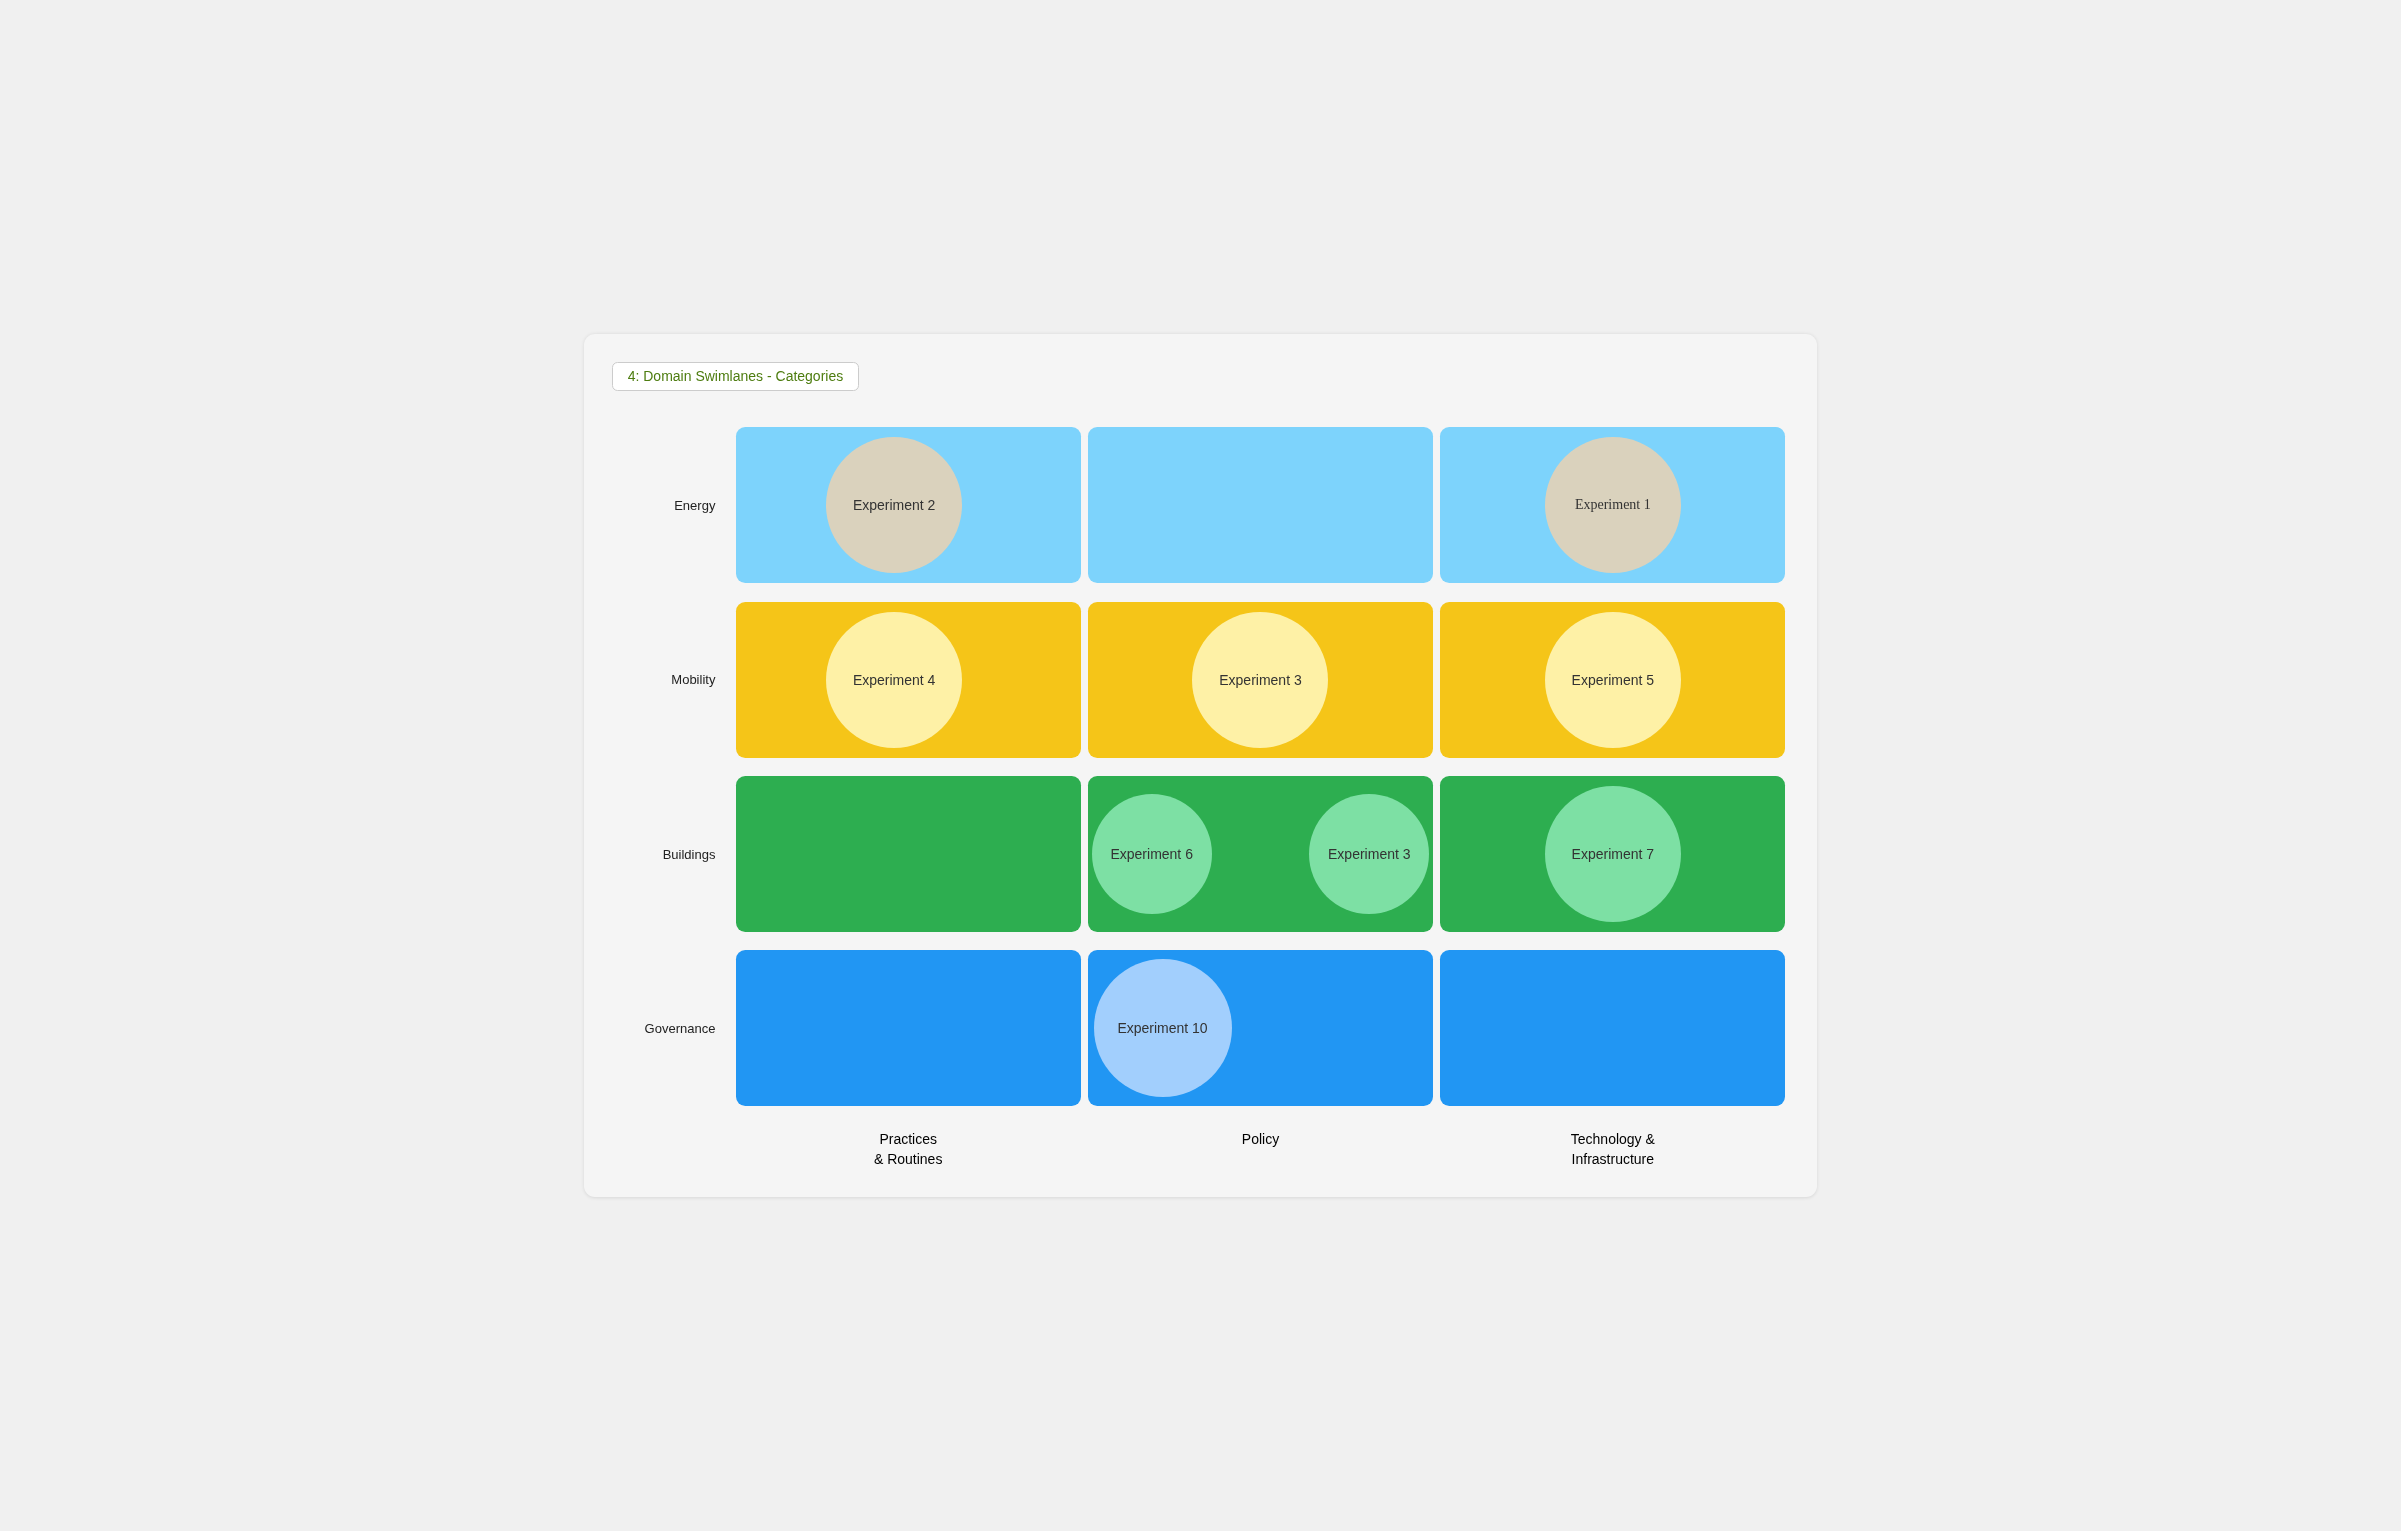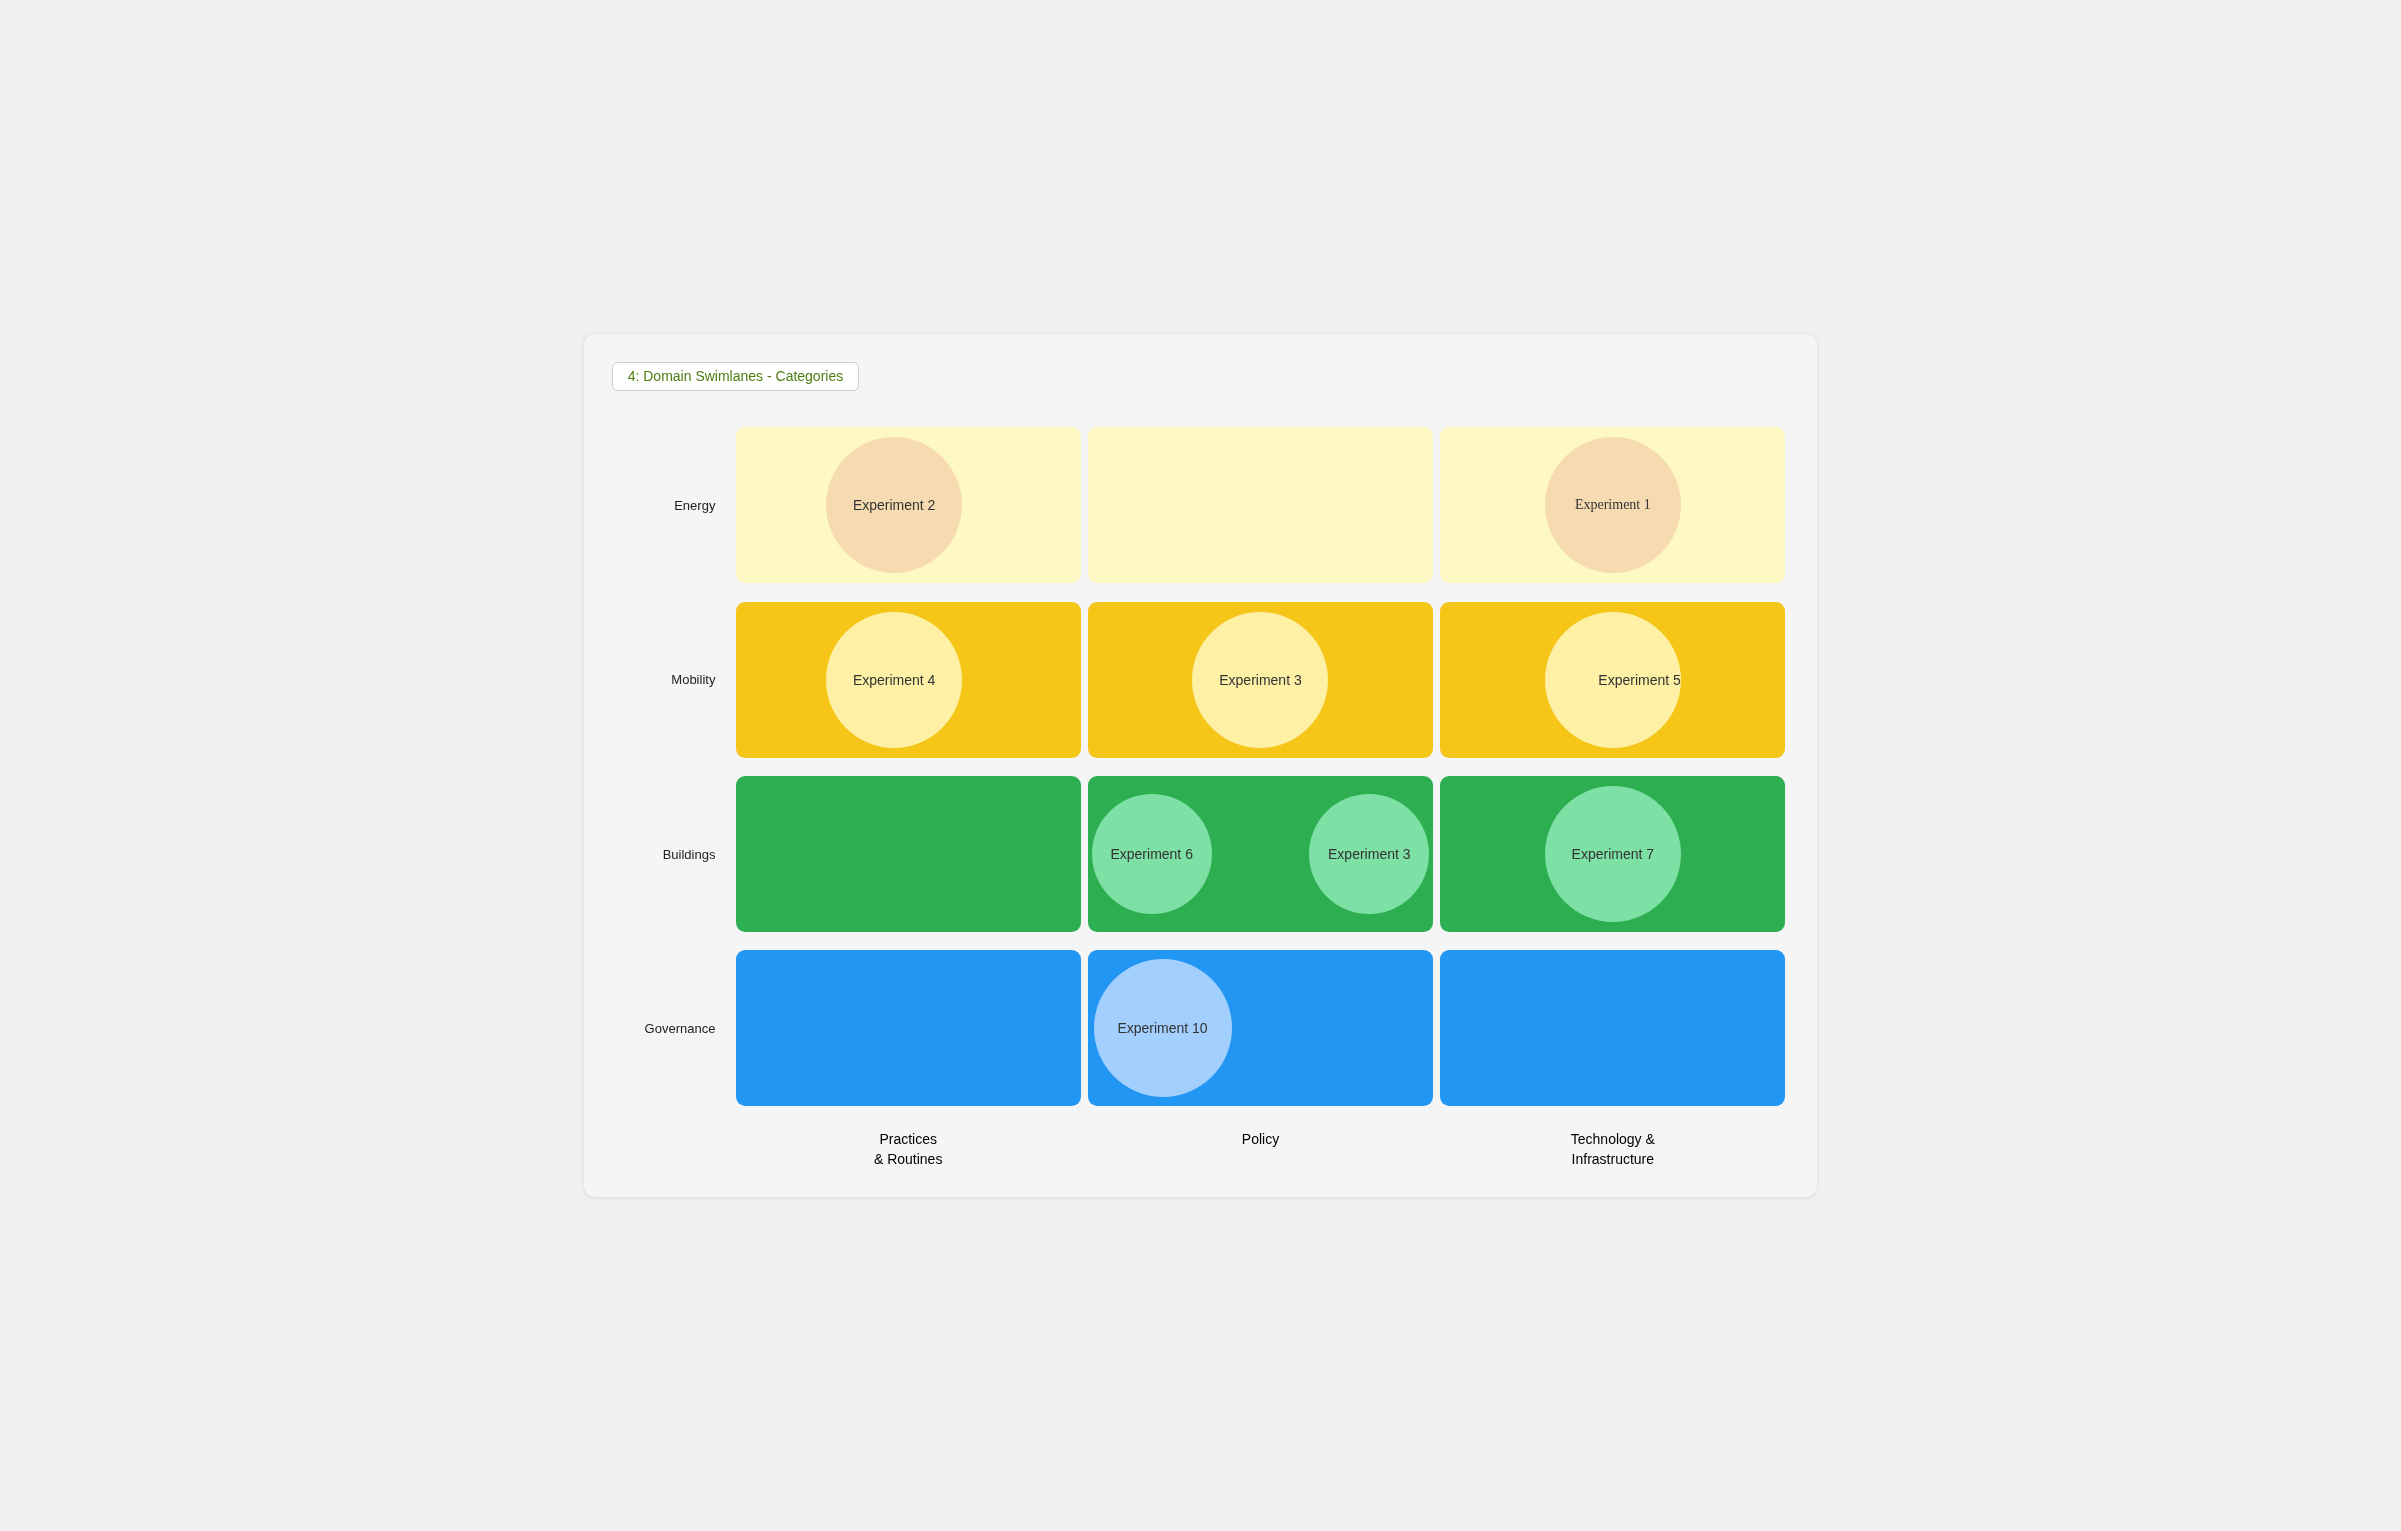--- a/index.html
+++ b/index.html
@@ -43,21 +43,21 @@
     .cell {
       border-radius: 9.2px;
       margin: 3.7px;
       min-height: 147px;
       display: flex;
       align-items: center;
       justify-content: center;
       position: relative;
     }
     
-    .cell-energy { background: #fef9c3; }
+    .cell-energy { background: #7dd3fc; }
     
     .cell-mobility { background: #F5C518; }
     
     .cell-buildings { background: #2DAE50; }
     
     .cell-governance { background: #2196F3; }
 
     .experiment-circle {
       border-radius: 50%;
       display: flex;
@@ -147,21 +147,21 @@
     <div class="cell cell-mobility" style="min-height:156px;justify-content:center;">
       <div class="single-circle">
         <div class="experiment-circle" style="width:136px;height:136px;background:rgba(255,248,192,0.85);">
           <span>Experiment 3</span>
         </div>
       </div>
     </div>
 
     <div class="cell cell-mobility" style="min-height:156px;">
       <div class="single-circle">
-        <div class="experiment-circle" style="width:136px;height:136px;background:rgba(255,248,192,0.85);justify-content:flex-end;">
+        <div class="experiment-circle" style="width:136px;height:136px;background:rgba(255,248,192,0.85);">
           <span>Experiment 5</span>
         </div>
       </div>
     </div>
 
     <div class="row-label">
       <span>Buildings</span>
     </div>
 
     <div class="cell cell-buildings" style="min-height:156px;"></div>

